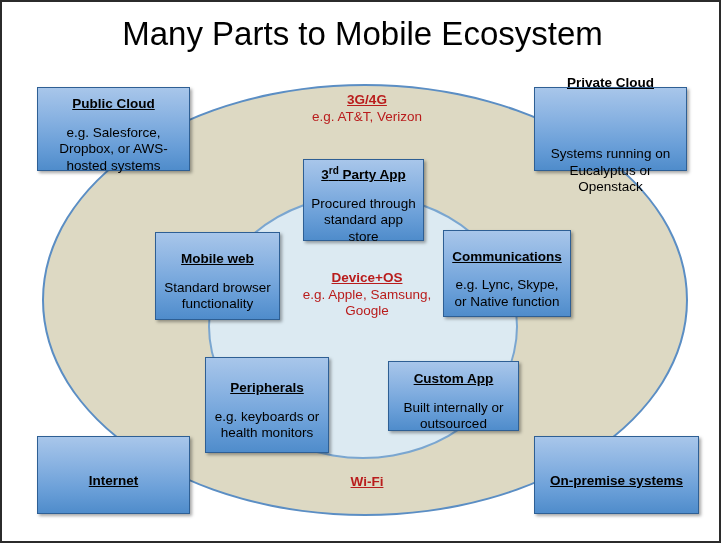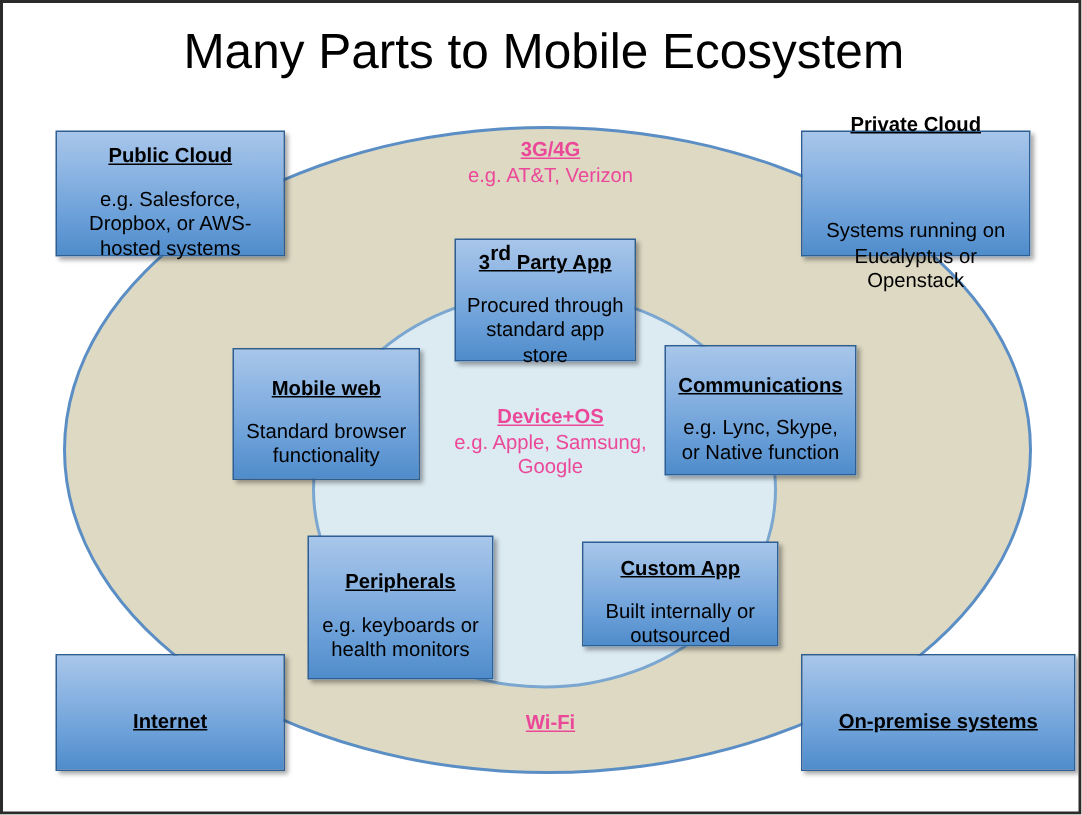--- a/index.html
+++ b/index.html
@@ -76,50 +76,50 @@
     font-weight: bold;
     text-decoration: underline;
     white-space: nowrap;
     margin-top: 12px;
   }
   .box .body {
     font-weight: normal;
     margin-top: 12px;
   }
   .box .hdr sup {
-    font-size: 14px;
+    font-size: 10px;
     vertical-align: super;
     line-height: 0;
   }
 
   
   .label {
     position: absolute;
     text-align: center;
-    color: #ec4899;
+    color: #b91c1c;
     font-size: 13.5px;
     line-height: 16.5px;
   }
   .label .hdr {
     font-weight: bold;
     text-decoration: underline;
     display: block;
   }
   .label .body { display: block; font-weight: normal; }
 
   
   #box-public-cloud   { left: 35px;  top: 85px;  width: 153px; height: 84px; }
   #box-private-cloud  { left: 532px; top: 85px;  width: 153px; height: 84px; gap: 43px; }
   #box-third-party    { left: 301px; top: 157px; width: 121px; height: 82px; }
   #box-mobile-web     { left: 153px; top: 230px; width: 125px; height: 88px; }
   #box-communications { left: 441px; top: 228px; width: 128px; height: 87px; }
   #box-peripherals    { left: 203px; top: 355px; width: 124px; height: 96px; }
   #box-custom-app     { left: 386px; top: 359px; width: 131px; height: 70px; }
   #box-internet       { left: 35px;  top: 434px; width: 153px; height: 78px; }
-  #box-onpremise      { left: 532px; top: 434px; width: 183px; height: 78px; }
+  #box-onpremise      { left: 532px; top: 434px; width: 165px; height: 78px; }
 
   #label-3g4g  { left: 285px; top: 90px;  width: 160px; }
   #label-wifi  { left: 285px; top: 428px; width: 160px; margin-top: 44px; }
   #label-device{ left: 285px; top: 268px; width: 160px; }
 </style>
 </head>
 <body>
 
 <div id="slide">
 

